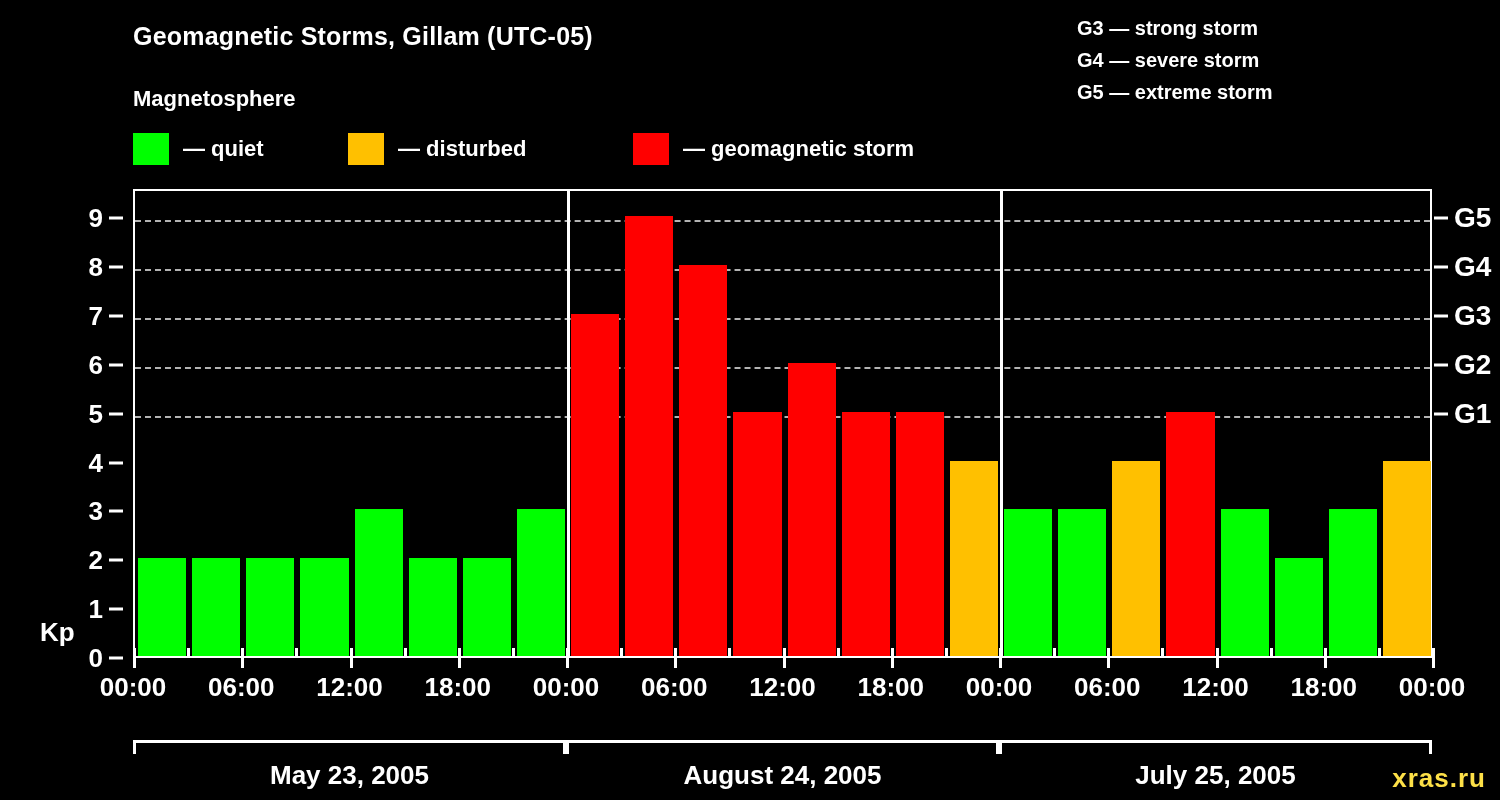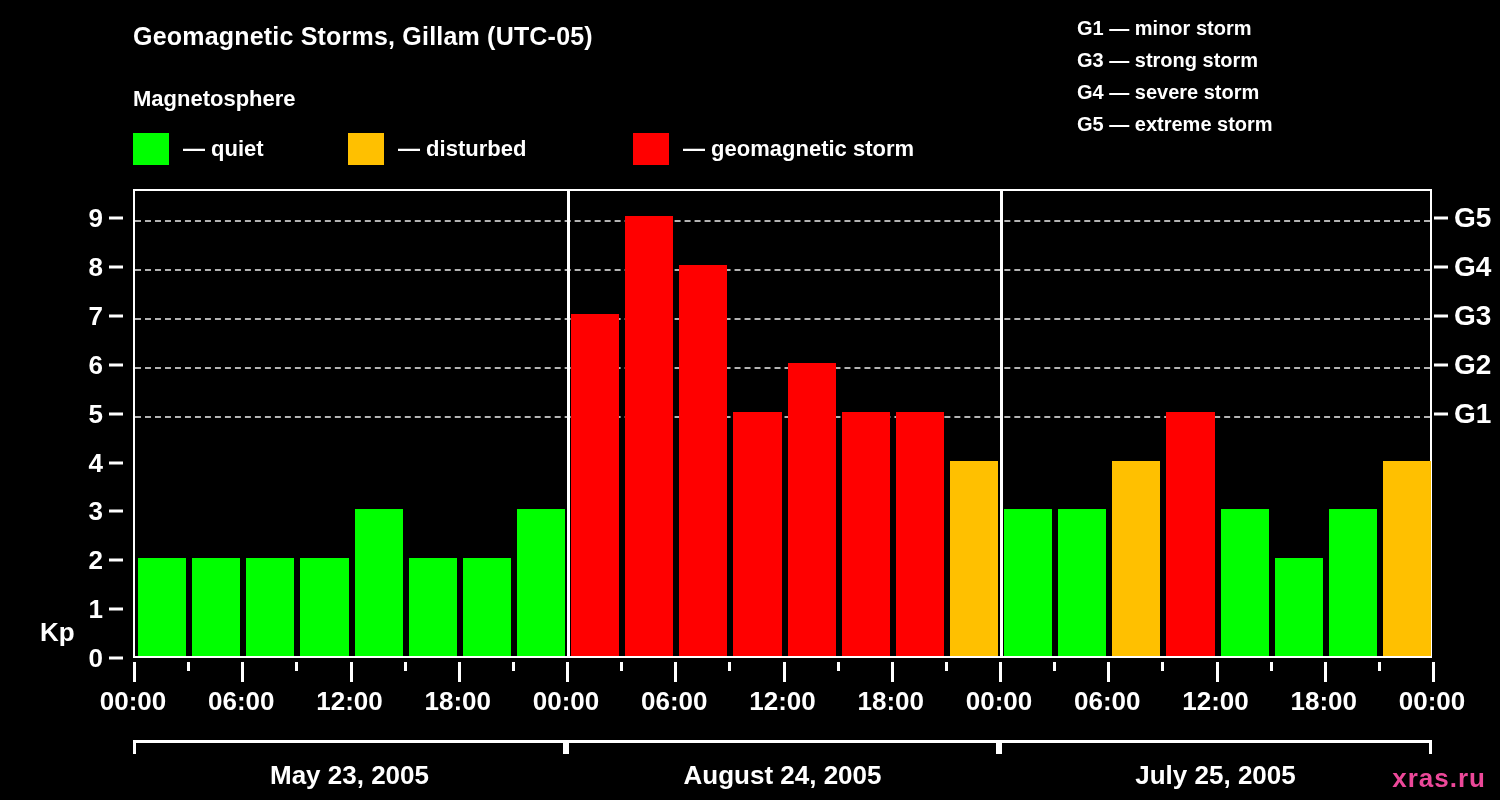--- a/index.html
+++ b/index.html
@@ -47,35 +47,35 @@
   #kp-label{position:absolute;left:40px;top:428px;font-size:26px;font-weight:bold;}
 
   
   #g-axis{position:absolute;left:1432px;top:189px;width:68px;height:469px;}
   .gtick{position:absolute;left:2px;width:14px;height:0;border-top:3px solid #fff;
     transform:translateY(-50%);}
   .gtick-label{position:absolute;left:22px;font-size:28px;font-weight:bold;
     transform:translateY(-50%);}
 
   
-  #x-axis{position:absolute;left:133px;top:662px;width:1299px;height:70px;}
+  #x-axis{position:absolute;left:133px;top:648px;width:1299px;height:70px;}
   .xtick-minor{position:absolute;top:0;width:0;height:9px;border-left:3px solid #fff;}
   .xtick-major{position:absolute;top:0;width:0;height:20px;border-left:3px solid #fff;}
   .xtick-label{position:absolute;top:24px;font-size:26px;font-weight:bold;
     transform:translateX(-50%);white-space:nowrap;}
 
   
   #day-axis{position:absolute;left:133px;top:740px;width:1299px;height:60px;}
   .day-bracket{position:absolute;top:0;height:14px;border-left:3px solid #fff;
     border-right:3px solid #fff;border-top:3px solid #fff;box-sizing:border-box;}
   .day-label{position:absolute;top:20px;font-size:26px;font-weight:bold;
     transform:translateX(-50%);white-space:nowrap;}
 
   #watermark{position:absolute;right:14px;bottom:6px;font-size:26px;
-    font-weight:bold;color:#ec4899;letter-spacing:1px;}
+    font-weight:bold;color:#fde047;letter-spacing:1px;}
 </style>
 </head>
 <body>
 
 <div id="chart-title">Geomagnetic Storms, Gillam (UTC-05)</div>
 <div id="magnetosphere-label">Magnetosphere</div>
 
 <div id="legend">
     <div class="legend-item" style="left: 0px;">
       <span class="legend-swatch" style="background: rgb(0, 255, 0);"></span>
@@ -85,21 +85,20 @@
       <span class="legend-swatch" style="background: rgb(255, 192, 0);"></span>
       <span class="legend-text">— disturbed</span>
     </div>
     <div class="legend-item" style="left: 500px;">
       <span class="legend-swatch" style="background: rgb(255, 0, 0);"></span>
       <span class="legend-text">— geomagnetic storm</span>
     </div>
   </div>
 
 <div id="gscale-legend">
-    <div class="gscale-row">G1 — minor storm</div>
     <div class="gscale-row">G3 — strong storm</div>
     <div class="gscale-row">G4 — severe storm</div>
     <div class="gscale-row">G5 — extreme storm</div>
   </div>
 
 <div id="y-axis">
     <div class="ytick-label" style="top: 469px;">0</div>
     <div class="ytick" style="top: 469px;"></div>
     <div class="ytick-label" style="top: 420.146px;">1</div>
     <div class="ytick" style="top: 420.146px;"></div>

